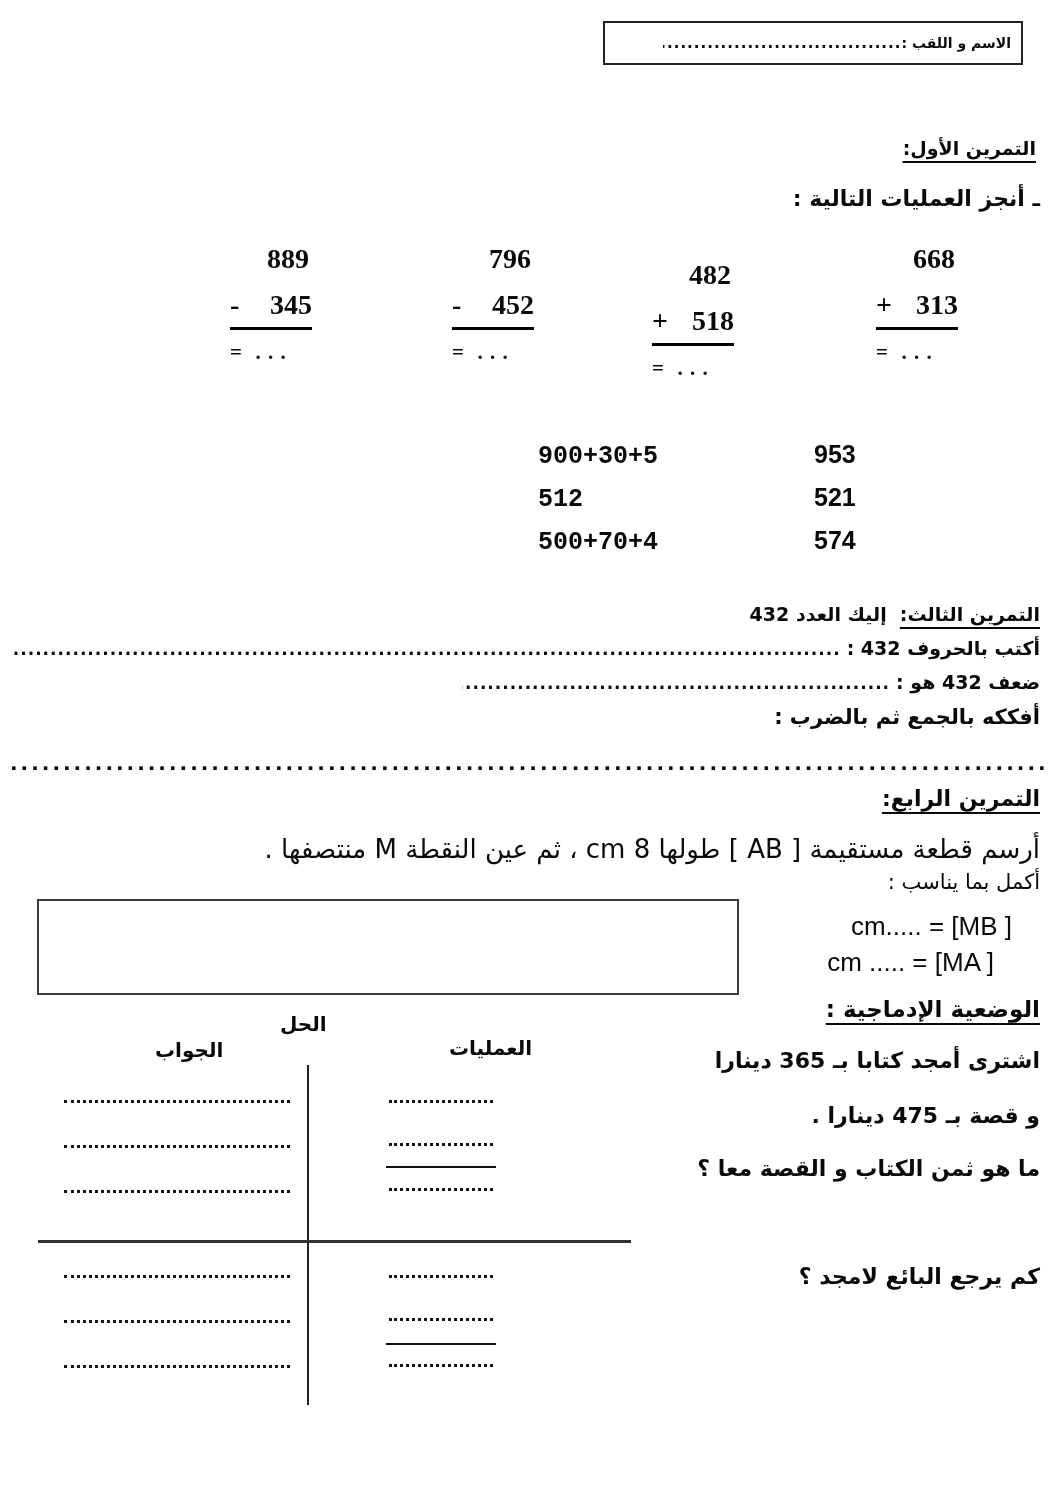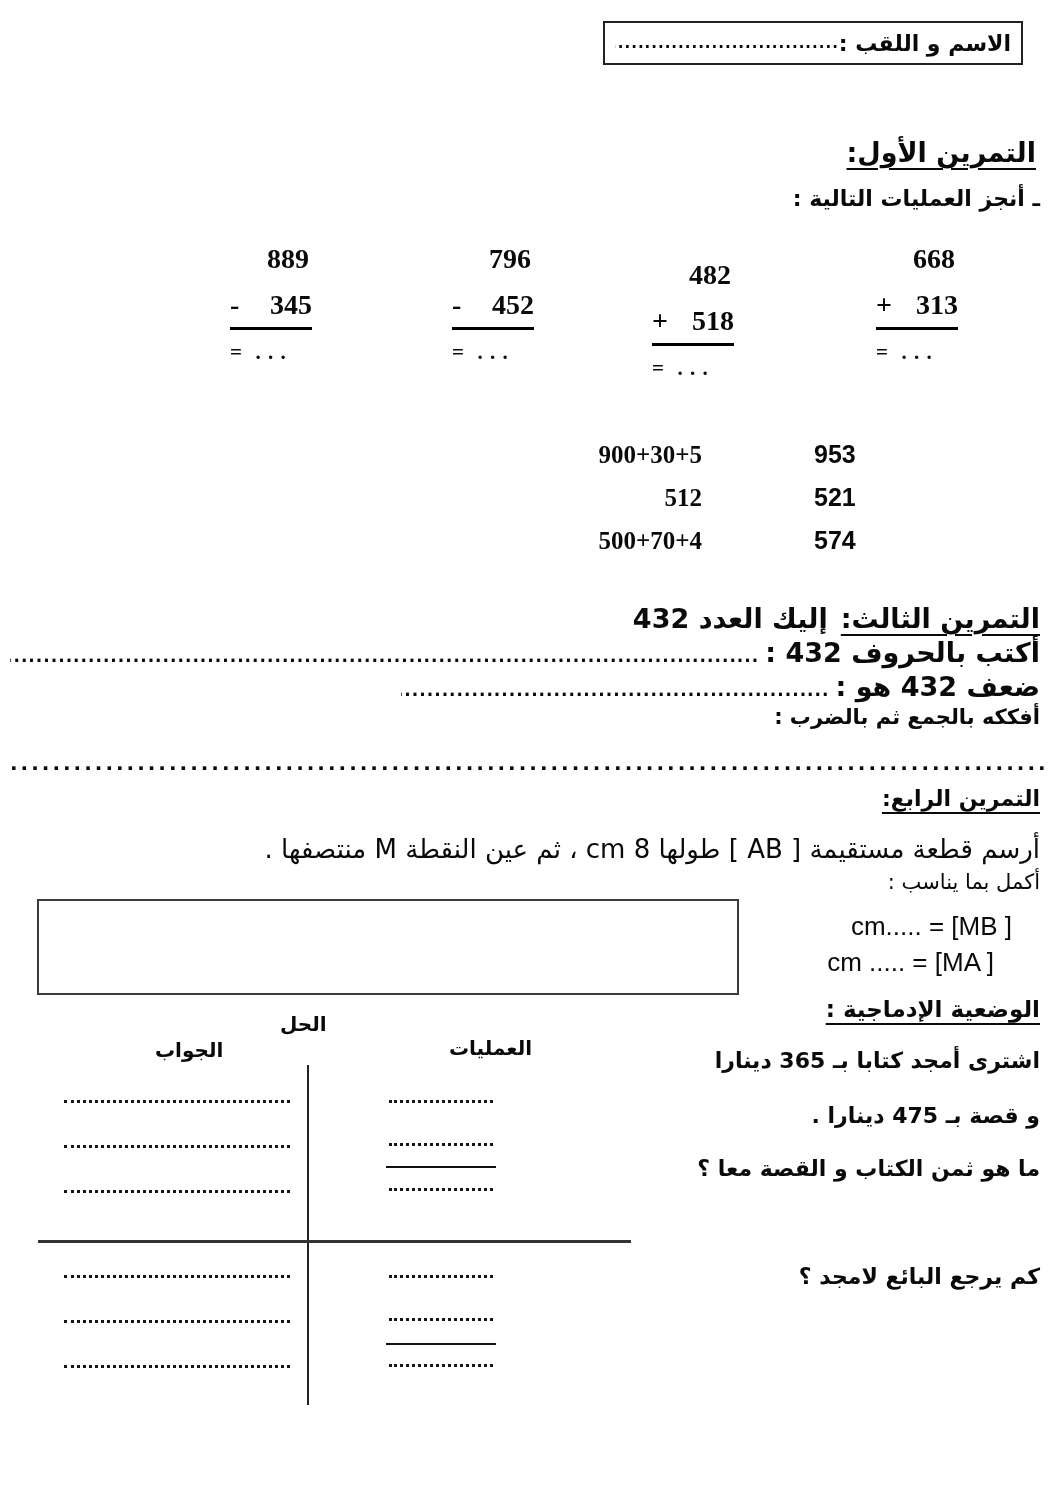--- a/index.html
+++ b/index.html
@@ -10,44 +10,44 @@
   }
   .abs { position:absolute; }
   .rtl { direction:rtl; unicode-bidi:isolate; }
   .ltr-ovr { direction:ltr; unicode-bidi:bidi-override; }
   .und { text-decoration:underline; text-decoration-thickness:2px; text-underline-offset:6px; }
   .sans { font-family:"Liberation Sans","DejaVu Sans",sans-serif; }
 
   
   .name-box { left:603px; top:21px; width:420px; height:44px; border:2px solid #222;
               display:flex; flex-direction:row-reverse; align-items:center; padding:0 10px; }
-  .name-label { font-size:22px; font-weight:700; white-space:nowrap; direction:rtl; }
+  .name-label { font-size:14px; font-weight:700; white-space:nowrap; direction:rtl; }
   .name-dots { width:238px; overflow:hidden; white-space:nowrap; font-weight:700; font-size:15px; letter-spacing:1px; direction:rtl; }
 
   .title { left:0; right:0; top:72px; text-align:center; font-size:25px; font-weight:700;
            text-decoration:underline; text-decoration-thickness:2px; text-underline-offset:7px; }
 
-  .h20 { font-size:27px; font-weight:700; }
+  .h20 { font-size:19px; font-weight:700; }
   .h22 { font-size:22px; font-weight:700; }
 
   
   .op-col { position:absolute; top:243px; width:82px; }
   .op-top { height:46px; text-align:right; padding-right:3px; font-size:28px; font-weight:700;
             font-family:"Liberation Serif","DejaVu Serif",serif; }
   .op-bottom { display:flex; justify-content:space-between; direction:ltr; font-size:28px; font-weight:700;
                font-family:"Liberation Serif","DejaVu Serif",serif; border-bottom:3px solid #000;
                padding-bottom:2px; height:41px; }
   .op-result { margin-top:10px; direction:ltr; text-align:left; font-size:21px; font-weight:700;
                letter-spacing:1px; font-family:"Liberation Serif","DejaVu Serif",serif; white-space:pre; }
 
   
   .cmp-wrap { left:538px; top:440px; width:340px; }
   .cmp-row { display:flex; direction:ltr; height:28px; margin-bottom:15px; align-items:baseline; }
-  .cmp-left { width:164px; text-align:right; font-size:25px; font-weight:700;
-              font-family:Liberation Serif, serif; direction:ltr; }
+  .cmp-left { width:164px; text-align:left; font-size:25px; font-weight:700;
+              font-family:Liberation Mono, monospace; direction:ltr; }
   .cmp-right { margin-left:112px; font-size:25px; font-weight:700;
                font-family:"Liberation Sans","DejaVu Sans",sans-serif; direction:ltr; }
 
   .dotfill { overflow:hidden; white-space:nowrap; font-weight:700; font-size:17px; letter-spacing:1px; }
   .flexline { display:flex; direction:rtl; align-items:baseline; }
 
   .separator { left:10px; top:752px; width:1038px; height:22px; overflow:hidden; white-space:nowrap;
                font-size:20px; font-weight:700; letter-spacing:3px; line-height:22px; }
 
   .draw-box { left:37px; top:899px; width:702px; height:96px; border:2px solid #3c3c3c; background:#fff; }

